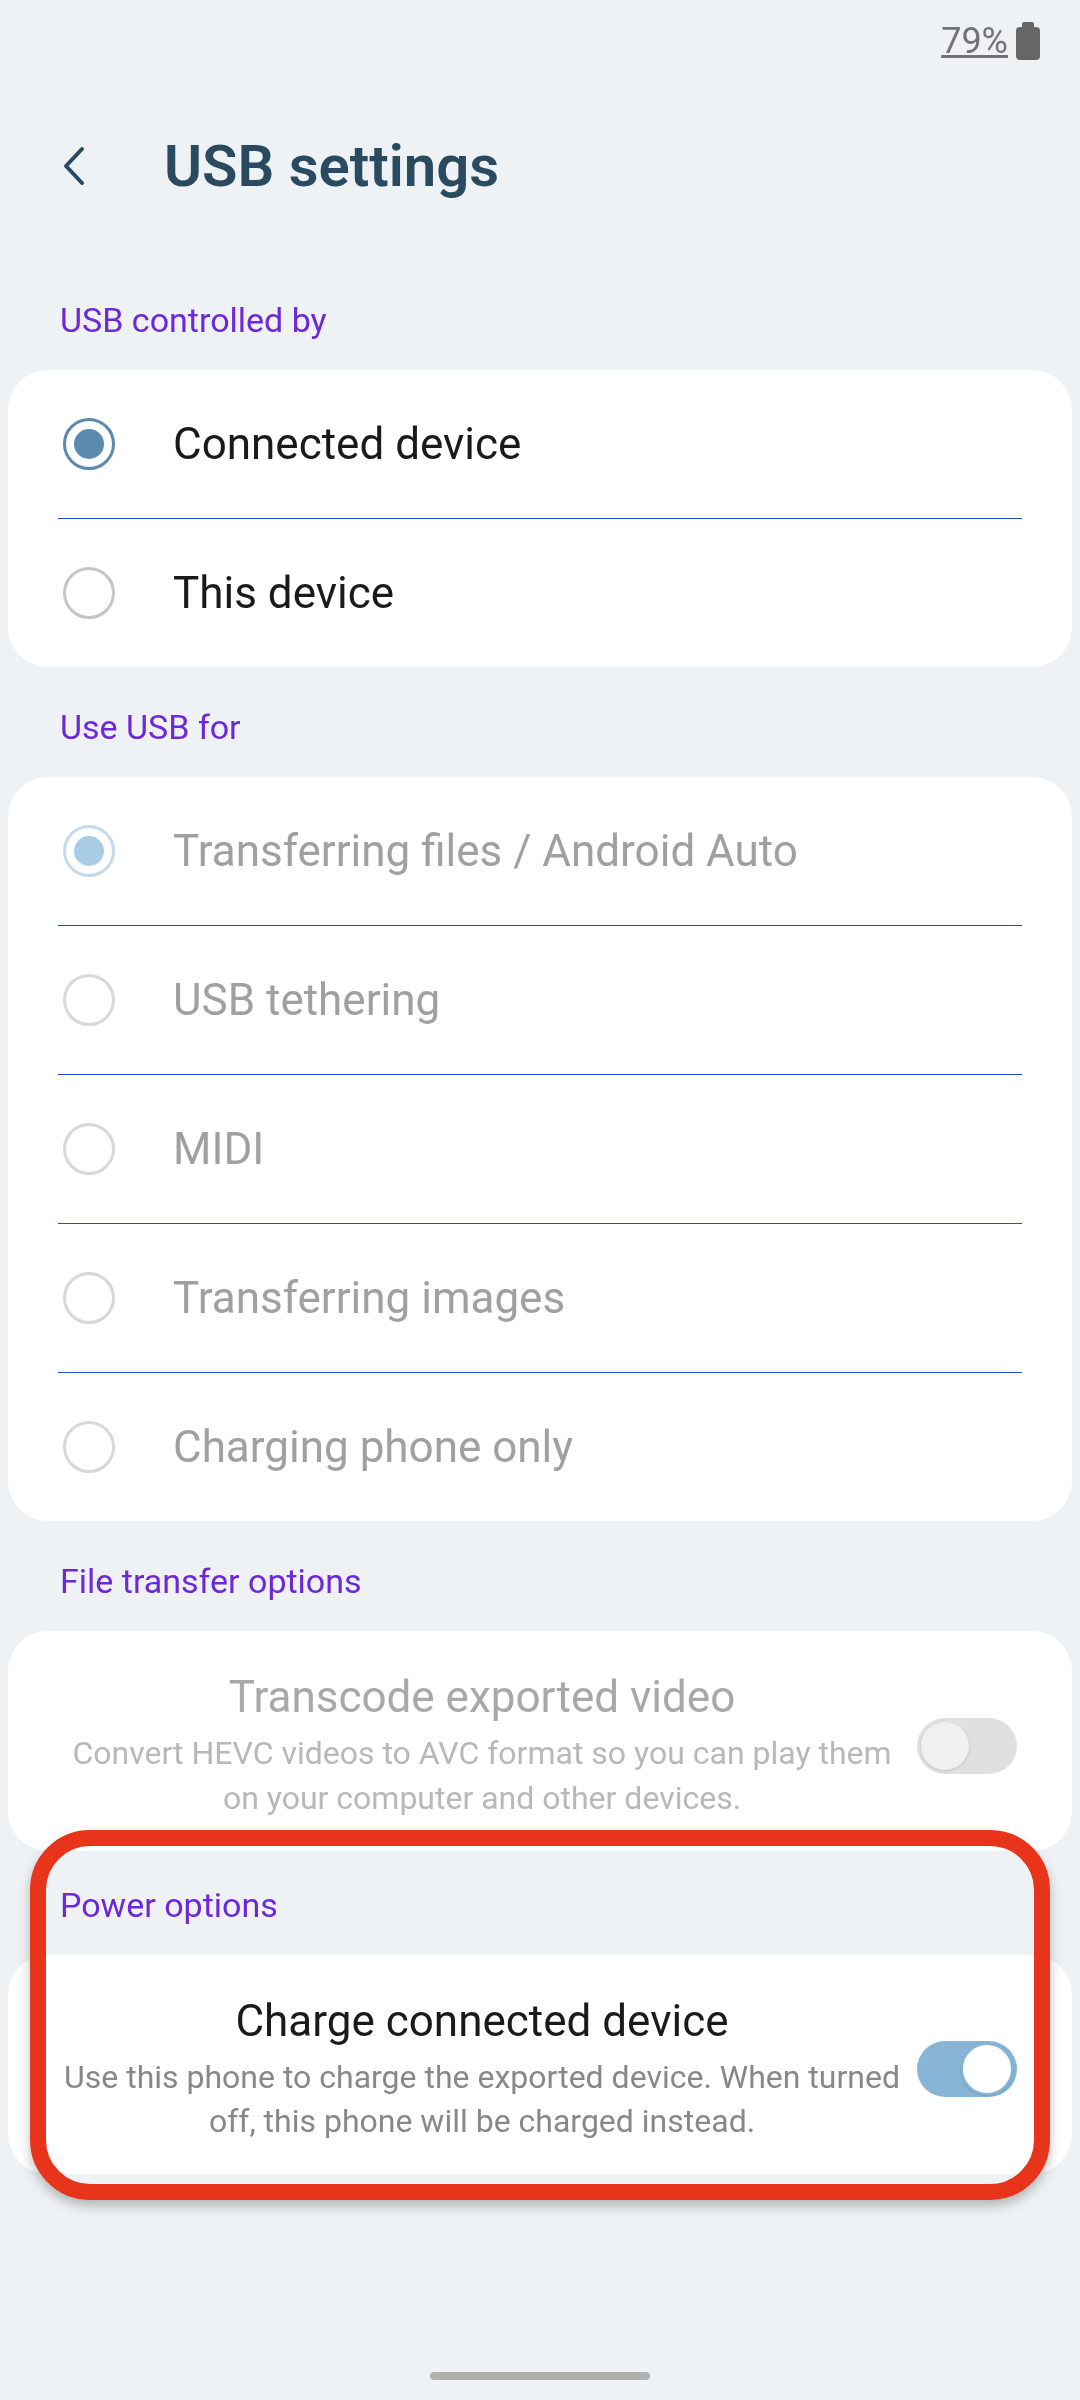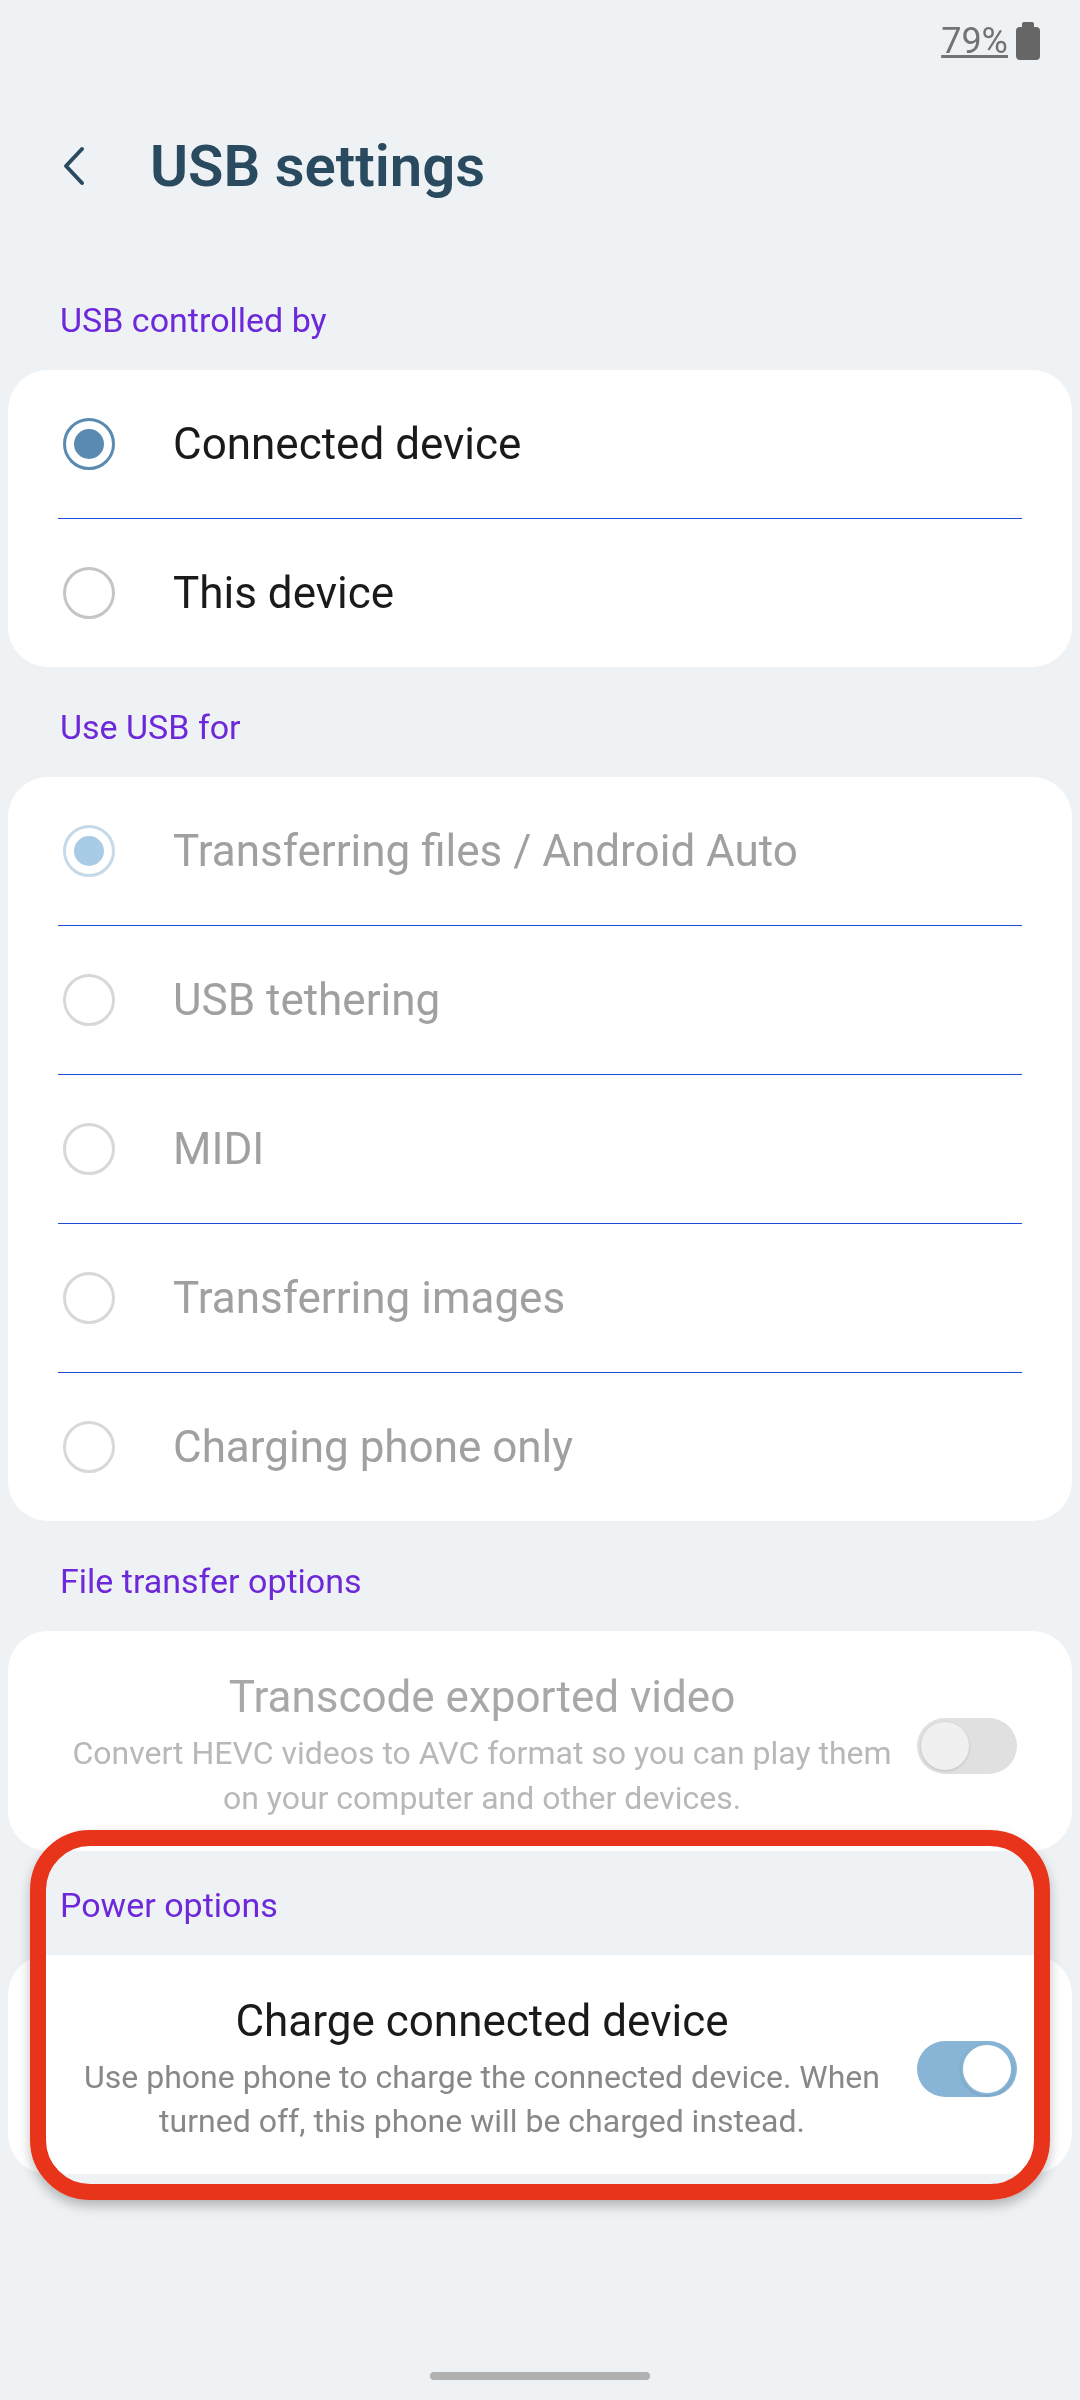--- a/index.html
+++ b/index.html
@@ -45,21 +45,21 @@
       left: 0;
       width: 24px;
       height: 33px;
       background: #666;
       border-radius: 4px;
     }
     .header {
       display: flex;
       align-items: center;
       padding: 60px 60px 80px;
-      gap: 40px;
+      gap: 54px;
     }
     .back-btn {
       width: 50px;
       height: 50px;
       cursor: pointer;
     }
     .back-btn svg { width: 30px; height: 50px; }
     .title {
       font-size: 58px;
       font-weight: 600;
@@ -244,21 +244,21 @@
     </div>
     <div class="switch disabled-off"></div>
   </div>
 </div>
 
 <div class="section-label" style="padding-top:34px">Power options</div>
 <div class="card">
   <div class="switch-row">
     <div class="switch-text">
       <div class="switch-title">Charge connected device</div>
-      <div class="switch-desc">Use phone phone to charge the connected device. When turned off, this phone will be charged instead.</div>
+      <div class="switch-desc">Use this phone to charge the exported device. When turned off, this phone will be charged instead.</div>
     </div>
     <div class="switch on"></div>
   </div>
 </div>
 
 <div class="highlight" style="top:1830px; left:30px; width:1020px; height:370px;"></div>
 
 <div class="nav-handle"></div>
 
 </body></html>

